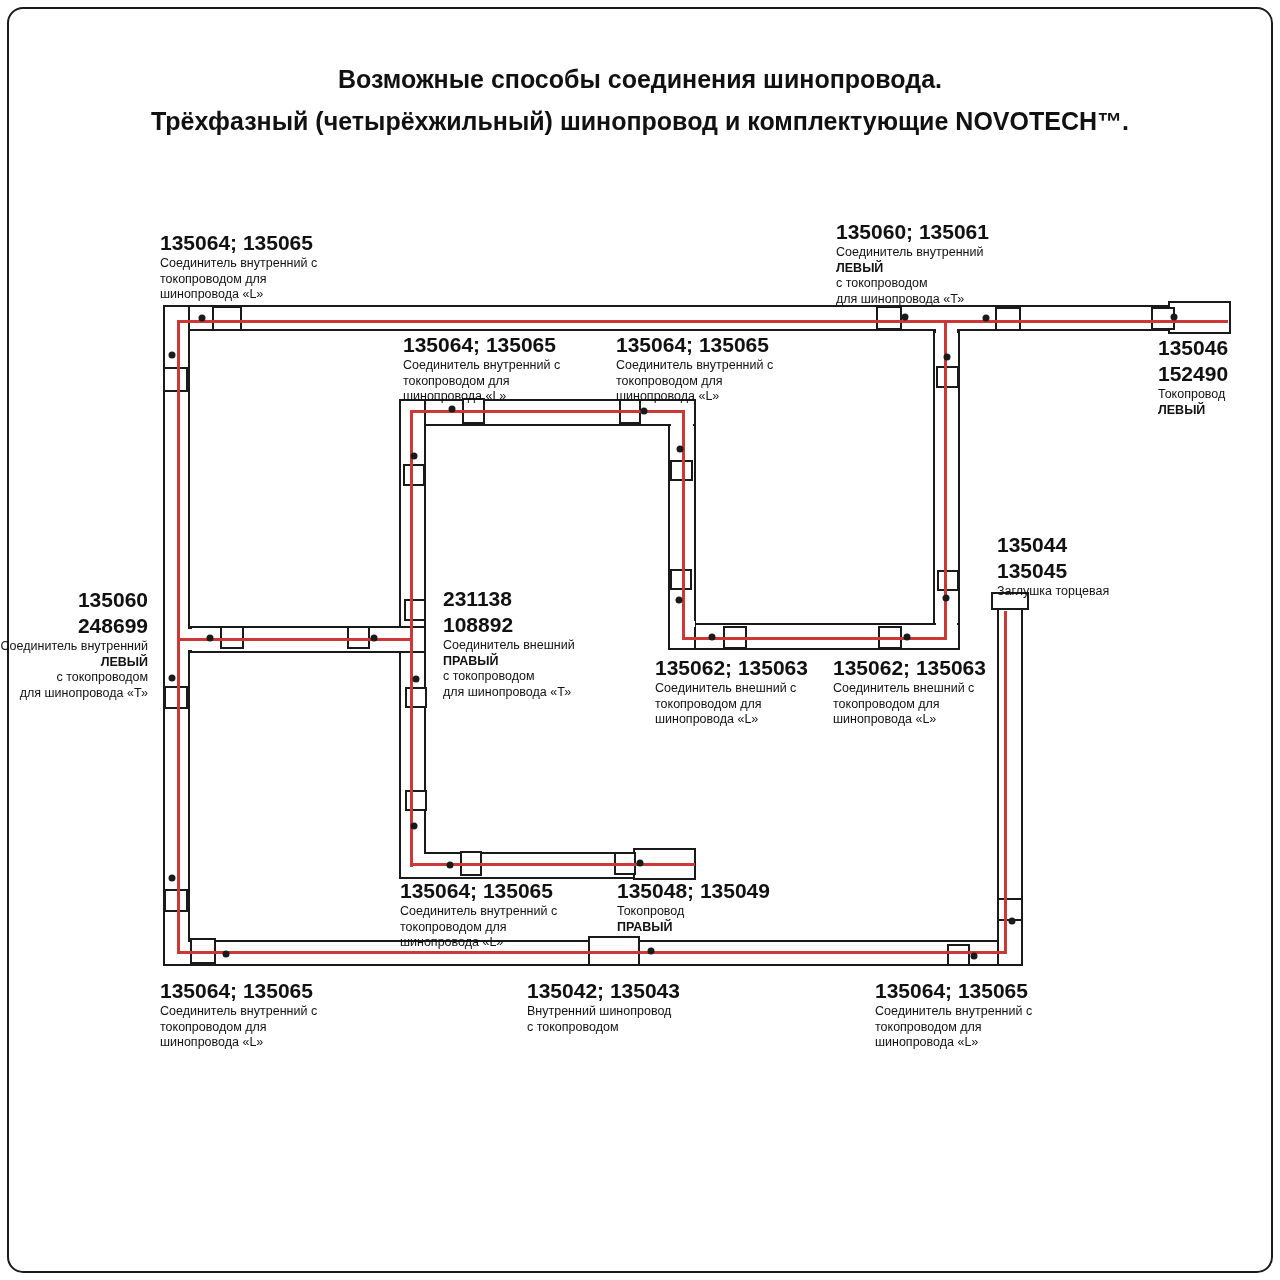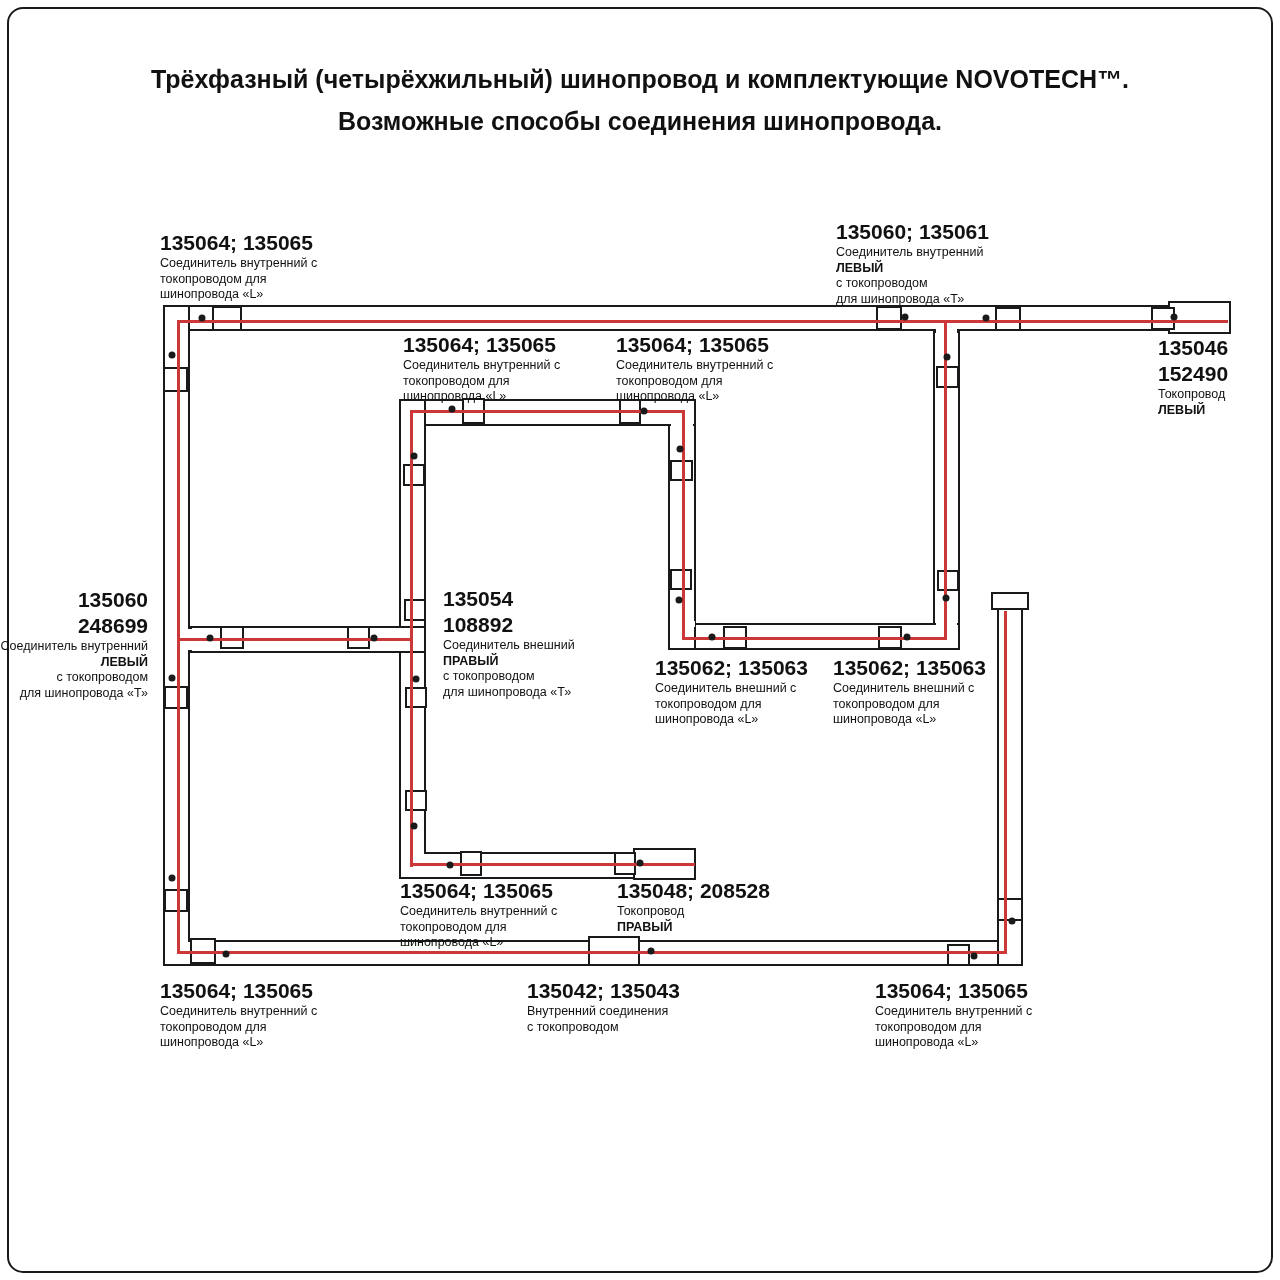--- a/index.html
+++ b/index.html
@@ -23,22 +23,22 @@
   .label .b{font-weight:bold;}
   .label.r{text-align:right;}
 </style>
 </head>
 <body>
 
 <div class="page">
   <div class="frame"></div>
 
   <div class="title">
+    <div>Возможные способы соединения шинопровода.</div>
     <div>Трёхфазный (четырёхжильный) шинопровод и комплектующие NOVOTECH™.</div>
-    <div>Возможные способы соединения шинопровода.</div>
   </div>
 
   <div id="diagram">
       <div class="track" style="left: 165px; top: 305px; width: 1003px; height: 26px;"></div>
       <div class="track" style="left: 1168px; top: 301px; width: 63px; height: 33px;"></div>
       <div class="track" style="left: 163px; top: 305px; width: 27px; height: 661px;"></div>
       <div class="track" style="left: 163px; top: 940px; width: 860px; height: 26px;"></div>
       <div class="track" style="left: 933px; top: 331px; width: 27px; height: 319px;"></div>
       <div class="track" style="left: 668px; top: 623px; width: 292px; height: 27px;"></div>
       <div class="track" style="left: 668px; top: 399px; width: 28px; height: 251px;"></div>
@@ -177,30 +177,37 @@
     <div class="code">248699</div>
     <div class="desc">
       <div>Соединитель внутренний</div>
       <div class="b">ЛЕВЫЙ</div>
       <div>с токопроводом</div>
       <div>для шинопровода «Т»</div>
     </div>
   </div>
 
   <div class="label" style="left:443px;top:586px">
-    <div class="code">135054</div>
+    <div class="code">231138</div>
     <div class="code">108892</div>
     <div class="desc">
       <div>Соединитель внешний</div>
       <div class="b">ПРАВЫЙ</div>
       <div>с токопроводом</div>
       <div>для шинопровода «Т»</div>
     </div>
   </div>
 
+  <div class="label" style="left:997px;top:532px">
+    <div class="code">135044</div>
+    <div class="code">135045</div>
+    <div class="desc">
+      <div>Заглушка торцевая</div>
+    </div>
+  </div>
 
   <div class="label" style="left:655px;top:655px">
     <div class="code">135062; 135063</div>
     <div class="desc">
       <div>Соединитель внешний с</div>
       <div>токопроводом для</div>
       <div>шинопровода «L»</div>
     </div>
   </div>
 
@@ -216,40 +223,40 @@
   <div class="label" style="left:400px;top:878px">
     <div class="code">135064; 135065</div>
     <div class="desc">
       <div>Соединитель внутренний с</div>
       <div>токопроводом для</div>
       <div>шинопровода «L»</div>
     </div>
   </div>
 
   <div class="label" style="left:617px;top:878px">
-    <div class="code">135048; 208528</div>
+    <div class="code">135048; 135049</div>
     <div class="desc">
       <div>Токопровод</div>
       <div class="b">ПРАВЫЙ</div>
     </div>
   </div>
 
   <div class="label" style="left:160px;top:978px">
     <div class="code">135064; 135065</div>
     <div class="desc">
       <div>Соединитель внутренний с</div>
       <div>токопроводом для</div>
       <div>шинопровода «L»</div>
     </div>
   </div>
 
   <div class="label" style="left:527px;top:978px">
     <div class="code">135042; 135043</div>
     <div class="desc">
-      <div>Внутренний соединения</div>
+      <div>Внутренний шинопровод</div>
       <div>с токопроводом</div>
     </div>
   </div>
 
   <div class="label" style="left:875px;top:978px">
     <div class="code">135064; 135065</div>
     <div class="desc">
       <div>Соединитель внутренний с</div>
       <div>токопроводом для</div>
       <div>шинопровода «L»</div>

